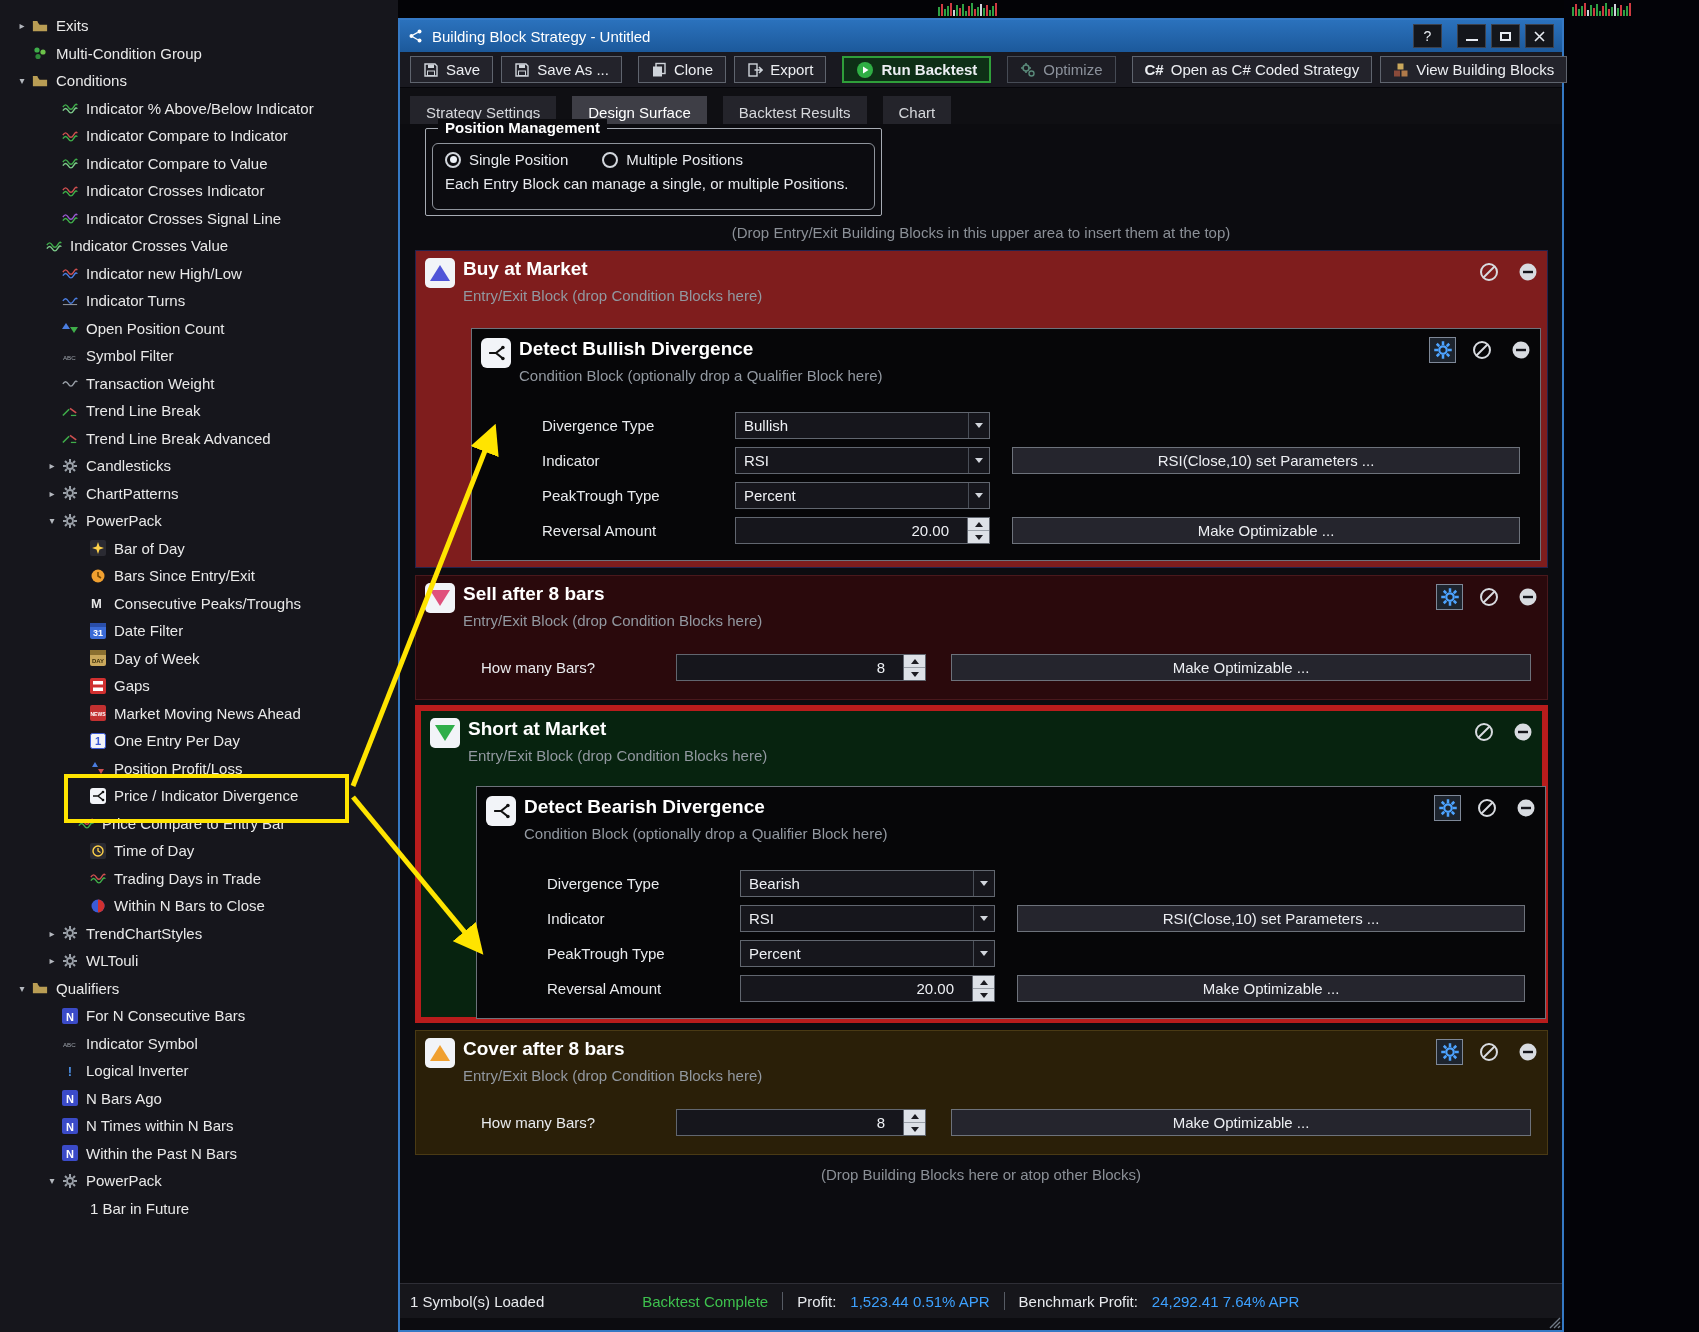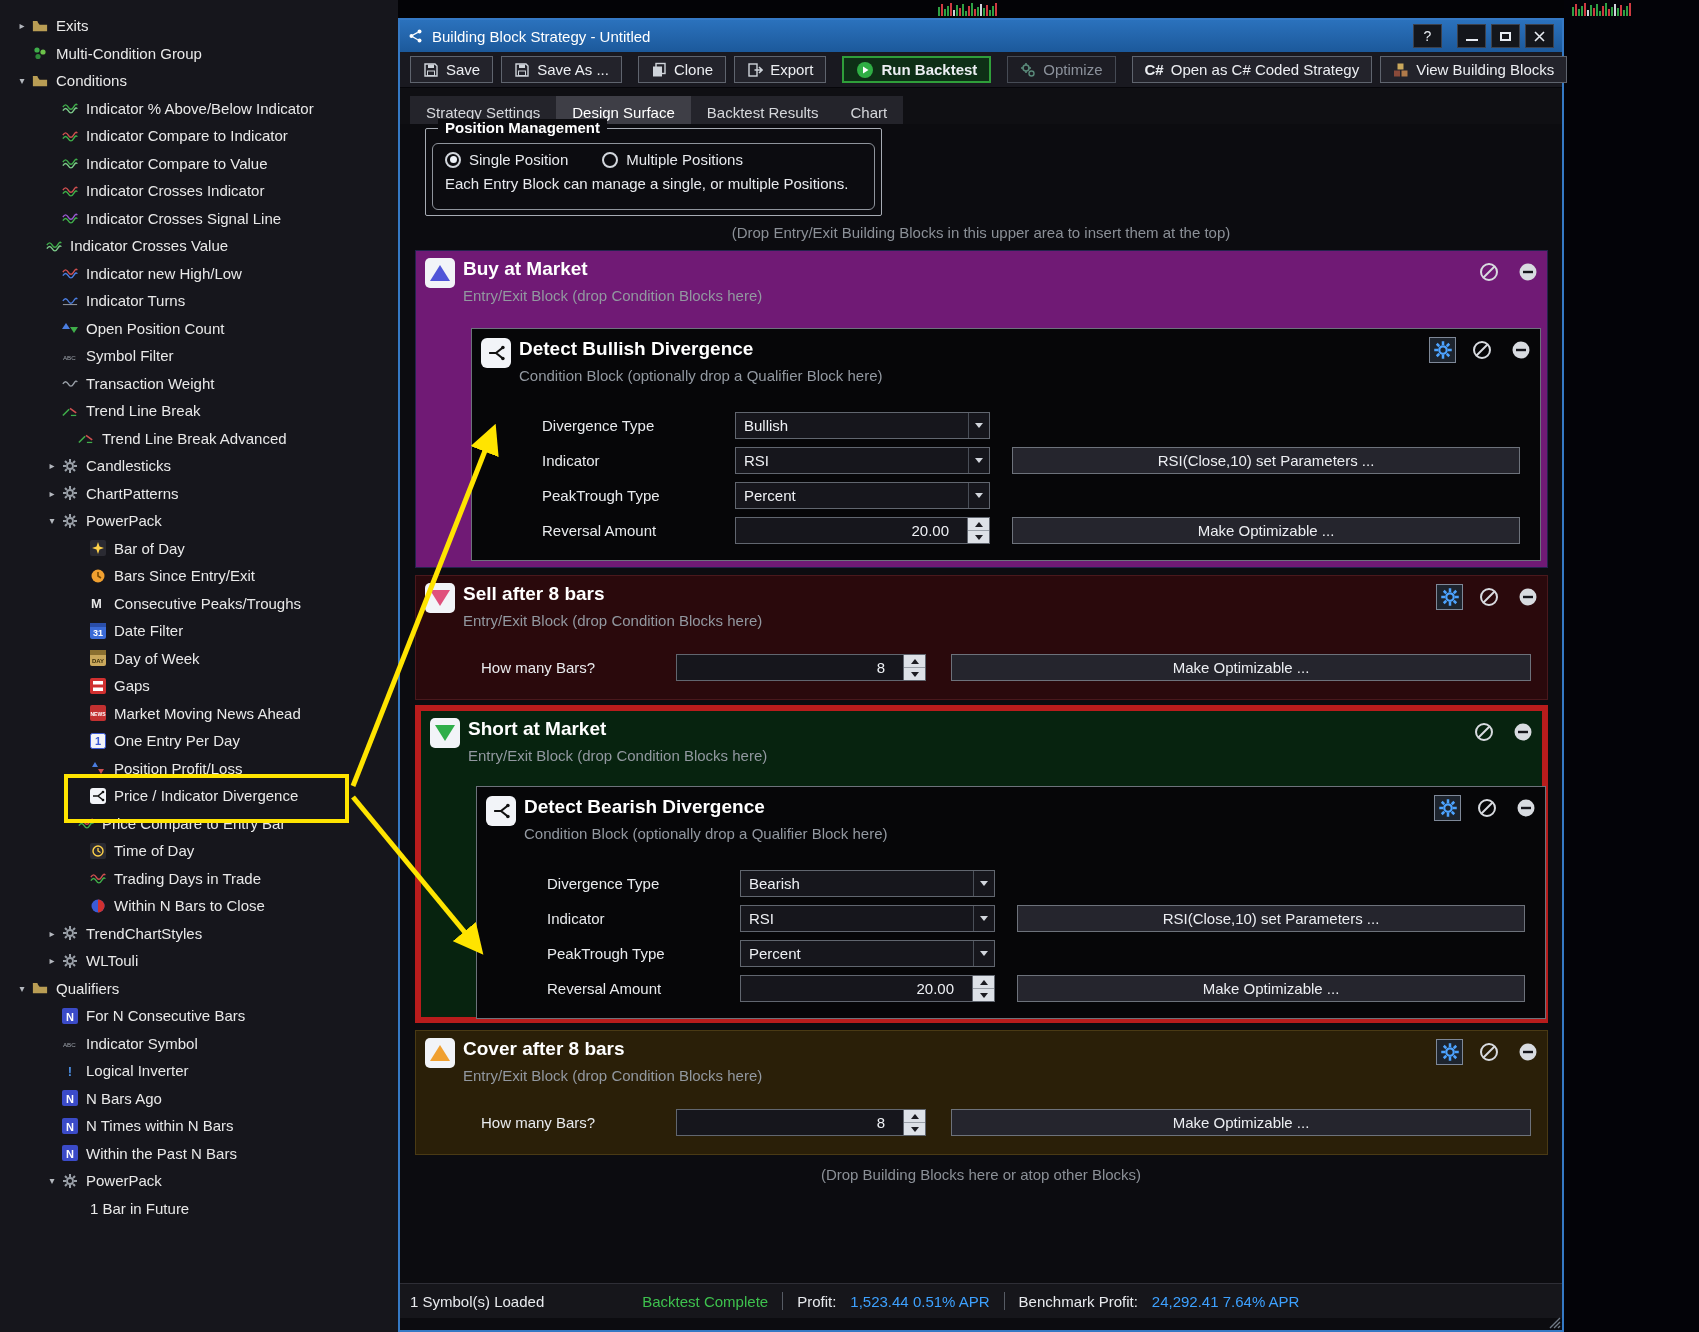--- a/index.html
+++ b/index.html
@@ -38,21 +38,21 @@
   .max-glyph{width:11px;height:9px;border:2px solid #e8ecf2;box-sizing:border-box;}
 
   .toolbar{height:35px;background:#191920;display:flex;align-items:center;gap:8px;padding:0 10px;border-bottom:1px solid #06060a;}
   .tbtn{height:27px;display:inline-flex;align-items:center;gap:7px;padding:0 12px;background:#23232b;
         border:1px solid #5f646e;color:#eceef2;font-size:15px;white-space:nowrap;}
   .tbtn.run{background:#0e2f16;border:2px solid #2f9e3a;font-weight:bold;}
   .tbtn.disabled{color:#8b919b;background:#1d1d24;border-color:#464b55;}
   .tsep{width:1px;height:24px;background:#4b505a;}
   .cs-glyph{font-weight:bold;}
 
-  .tabs{height:37px;background:#0f0f13;display:flex;align-items:flex-end;gap:0;padding:4px 10px 0;}
+  .tabs{height:37px;background:#0f0f13;display:flex;align-items:flex-end;gap:16px;padding:4px 10px 0;}
   .tab{height:33px;display:flex;align-items:center;padding:0 16px;background:#24242b;color:#d6d8dc;font-size:15px;}
   .tab.active{background:#3e3e46;color:#fff;}
 
   .surface{position:absolute;left:0;right:0;top:104px;bottom:46px;background:#0c0c10;}
 
   
   .groupbox{position:absolute;left:25px;top:4px;width:455px;height:86px;border:1px solid #a7acb4;border-radius:2px;}
   .gb-legend{position:absolute;top:-10px;left:12px;background:#0c0c10;padding:0 7px;color:#fff;font-weight:bold;font-size:15px;}
   .gb-inner{position:absolute;left:6px;right:6px;top:14px;bottom:5px;border:1px solid #8f949c;border-radius:6px;
             padding:7px 12px;box-sizing:border-box;color:#e8eaee;font-size:15px;}
@@ -61,21 +61,21 @@
   .radio.sel::after{content:"";position:absolute;inset:2.5px;background:#eef2f8;border-radius:50%;}
   .radio-label{margin-right:26px;}
   .gb-desc{margin-top:7px;}
 
   .hint{position:absolute;left:0;right:0;text-align:center;color:#8b9097;font-size:15px;}
   .hint.top{top:100px;}
   .hint.bottom{top:1042px;}
 
   
   .block{position:absolute;left:15px;width:1133px;box-sizing:border-box;}
-  .block.buy{top:126px;height:318px;background:#701a75;border:1px solid #23234d;}
+  .block.buy{top:126px;height:318px;background:#7f1d1d;border:1px solid #23234d;}
   .block.sell{top:451px;height:125px;background:#2a090c;border:1px solid #4a181c;}
   .block.short{top:581px;height:318px;background:#07230f;border:6px solid #b91c1c;}
   .block.cover{top:906px;height:125px;background:#2a1f08;border:1px solid #4a3a14;}
 
   .blk-icon{position:absolute;left:9px;top:7px;width:30px;height:30px;background:#f2f4f8;border-radius:5px;
             display:flex;align-items:center;justify-content:center;}
   .tri{width:0;height:0;}
   .tri.up-blue{border-left:10px solid transparent;border-right:10px solid transparent;border-bottom:16px solid #5055d8;}
   .tri.down-pink{border-left:10px solid transparent;border-right:10px solid transparent;border-top:16px solid #e0507c;}
   .tri.down-green{border-left:10px solid transparent;border-right:10px solid transparent;border-top:16px solid #2fae4a;}
@@ -334,21 +334,21 @@
           <span class="arrow"></span>
           <span class="tree-icon">
             <svg viewBox="0 0 18 14">
               <path d="M1 12 L8 5" stroke="#3fae4a" stroke-width="1.8"></path>
               <path d="M9 4 L16 9" stroke="#d05050" stroke-width="1.8"></path>
               <path d="M10 12 L16 12" stroke="#3fae4a" stroke-width="1.4"></path>
             </svg>
           </span>
           <span class="tree-label">Trend Line Break</span>
         </div>
-        <div class="tree-item" style="padding-left: 60px;">
+        <div class="tree-item" style="padding-left: 44px;">
           <span class="arrow"></span>
           <span class="tree-icon">
             <svg viewBox="0 0 18 14">
               <path d="M1 12 L8 5" stroke="#3fae4a" stroke-width="1.8"></path>
               <path d="M9 4 L16 9" stroke="#d05050" stroke-width="1.8"></path>
               <path d="M10 12 L16 12" stroke="#3fae4a" stroke-width="1.4"></path>
             </svg>
           </span>
           <span class="tree-label">Trend Line Break Advanced</span>
         </div>

